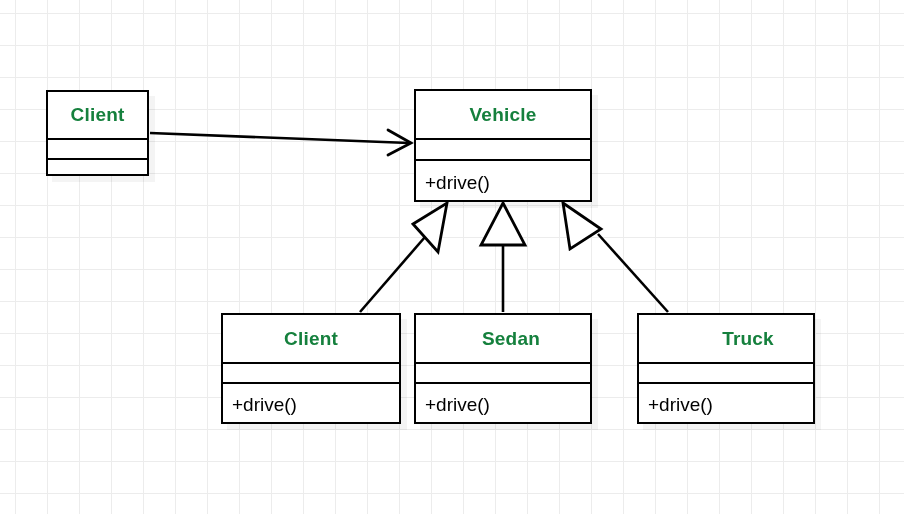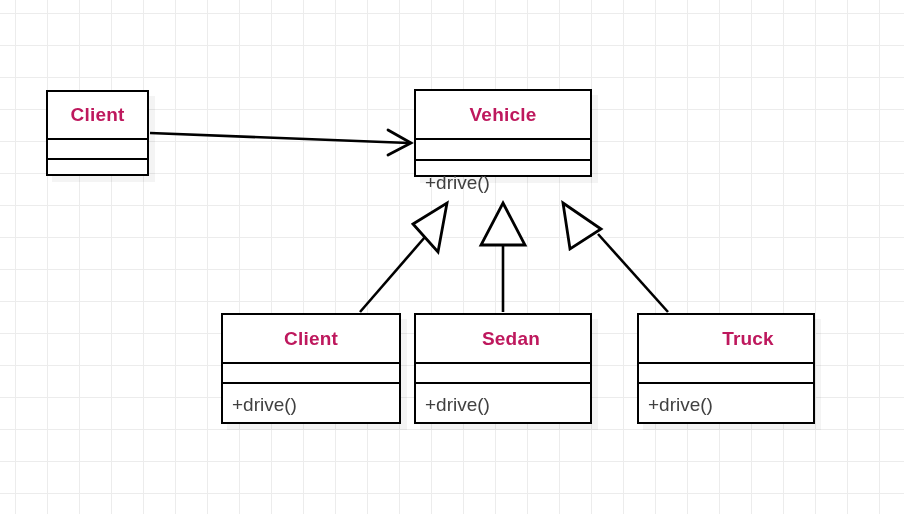--- a/index.html
+++ b/index.html
@@ -29,36 +29,36 @@
     box-shadow: 6px 6px 0 rgba(0,0,0,0.045);
     z-index: 3;
   }
   .cls-name {
     box-sizing: border-box;
     display: flex;
     align-items: center;
     justify-content: center;
     font-weight: bold;
     font-size: 19px;
-    color: #be185d;
+    color: #15803d;
     letter-spacing: 0.2px;
   }
   .cls-attrs {
     box-sizing: border-box;
     border-top: 2.5px solid #000000;
   }
   .cls-ops {
     box-sizing: border-box;
     border-top: 2.5px solid #000000;
     display: flex;
     align-items: center;
     justify-content: flex-start;
     padding-left: 9px;
     font-size: 19px;
-    color: #404040;
+    color: #000000;
   }
 
   #edges {
     position: absolute;
     left: 0;
     top: 0;
     width: 904px;
     height: 514px;
     z-index: 2;
     overflow: visible;
@@ -91,21 +91,21 @@
       <polygon points="563,203 601,229 570,249" fill="#ffffff" stroke="#000000" stroke-width="2.8" stroke-linejoin="miter"></polygon>
     </g>
   </svg>
 
   <div class="uml-class" style="left:46px; top:90px; width:103px; height:86px;">
     <div class="cls-name" style="height:46px;">Client</div>
     <div class="cls-attrs" style="height:20px;"></div>
     <div class="cls-ops" style="height:20px;"></div>
   </div>
 
-  <div class="uml-class" style="left:414px; top:89px; width:178px; height:88px;">
+  <div class="uml-class" style="left:414px; top:89px; width:178px; height:113px;">
     <div class="cls-name" style="height:47px;">Vehicle</div>
     <div class="cls-attrs" style="height:21px;"></div>
     <div class="cls-ops" style="height:45px;">+drive()</div>
   </div>
 
   <div class="uml-class" style="left:221px; top:313px; width:180px; height:111px;">
     <div class="cls-name" style="height:47px;">Client</div>
     <div class="cls-attrs" style="height:20px;"></div>
     <div class="cls-ops" style="height:44px;">+drive()</div>
   </div>

